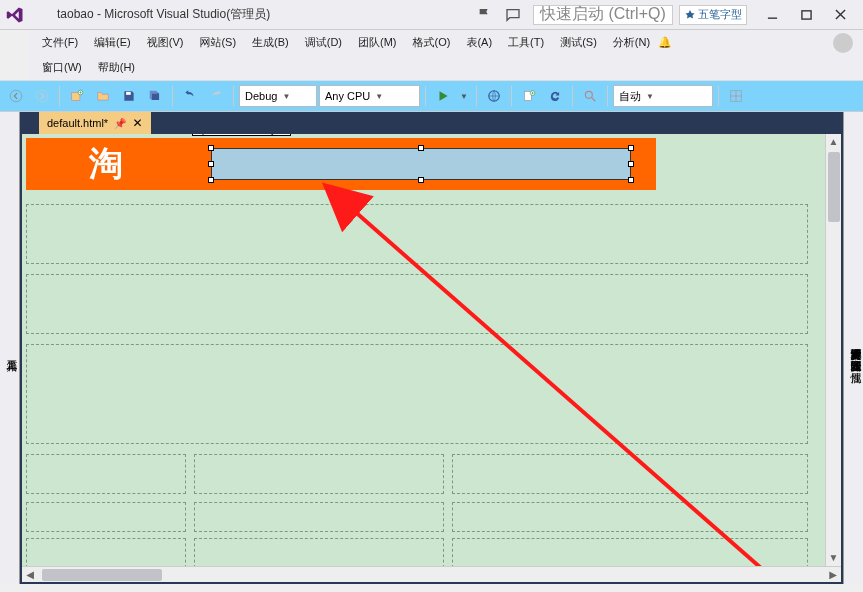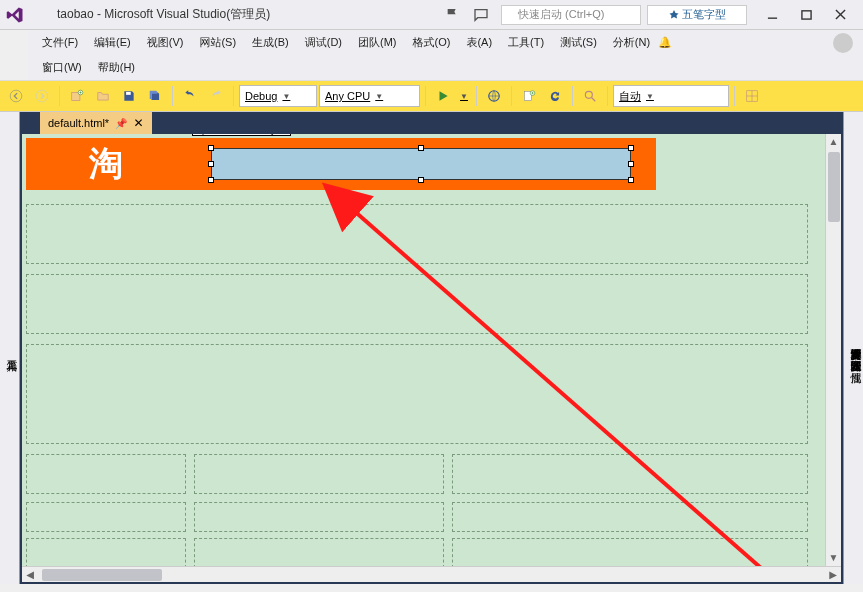--- a/index.html
+++ b/index.html
@@ -4,47 +4,47 @@
 <style>
 * { box-sizing: border-box; margin: 0; padding: 0; font-family: "Microsoft YaHei", sans-serif; }
 body { width: 863px; height: 592px; background: #efefef; overflow: hidden; position: relative; }
 
 
 .titlebar { height: 30px; background: #eeeef2; display: flex; align-items: center; padding: 0 6px; font-size: 12px; color: #333; border-bottom: 1px solid #ccc; }
 .titlebar .vs-icon { width: 18px; height: 18px; margin-right: 8px; }
 .titlebar .title { flex: 0 0 auto; margin-left: 25px; }
 .titlebar .spacer { flex: 1; }
 .titlebar .tb-icon { width: 16px; height: 16px; margin: 0 6px; fill: #555; cursor: pointer; }
-.titlebar .quicklaunch { height: 20px; width: 140px; border: 1px solid #ccc; background: #fff; font-size: 11px; color: #888; padding: 0 16px; display: flex; align-items: center; margin: 0 6px; }
-.titlebar .ime-badge { height: 20px; border: 1px solid #ccc; background: #fff; font-size: 11px; color: #2a6496; padding: 0 20px; display: flex; align-items: center; margin-right: 8px; }
+.titlebar .quicklaunch { height: 20px; width: 140px; border: 1px solid #ccc; background: #fff; font-size: 16px; color: #888; padding: 0 6px; display: flex; align-items: center; margin: 0 6px; }
+.titlebar .ime-badge { height: 20px; border: 1px solid #ccc; background: #fff; font-size: 11px; color: #2a6496; padding: 0 4px; display: flex; align-items: center; margin-right: 8px; }
 .titlebar .win-btn { width: 34px; height: 26px; display: flex; align-items: center; justify-content: center; cursor: pointer; }
 .titlebar .win-btn svg { width: 11px; height: 11px; stroke: #333; stroke-width: 1.5; fill: none; }
 
 
 .menubar { background: #eeeef2; display: flex; align-items: center; padding: 2px 6px; font-size: 11px; color: #222; margin-left: 28px; }
 .menubar .mi { padding: 3px 8px; cursor: pointer; white-space: nowrap; }
 .menubar .avatar { width: 20px; height: 20px; border-radius: 50%; background: #ccc; margin-left: auto; margin-right: 4px; }
 .menubar .notif { color: #ff7a00; font-weight: bold; margin-right: 4px; position: relative; }
 
 
-.toolbar { background: #fde047; border-top: 1px solid #ddd; border-bottom: 1px solid #ccc; display: flex; align-items: center; padding: 3px 4px; gap: 2px; text-decoration: underline; }
+.toolbar { background: #7dd3fc; border-top: 1px solid #ddd; border-bottom: 1px solid #ccc; display: flex; align-items: center; padding: 3px 4px; gap: 2px; }
 .tb-btn { width: 24px; height: 24px; display: flex; align-items: center; justify-content: center; cursor: pointer; border-radius: 2px; }
 .tb-btn svg { width: 14px; height: 14px; }
 .tb-sep { width: 1px; height: 20px; background: #ccc; margin: 0 3px; }
 .tb-drop { height: 22px; border: 1px solid #bbb; background: #fff; display: flex; align-items: center; padding: 0 5px; font-size: 11px; cursor: pointer; }
 .tb-drop .arr { margin-left: 5px; font-size: 8px; color: #555; }
 .tb-play { color: #388a34; }
 
 
 .client { display: flex; height: calc(100% - 120px); background: #293955; }
 .side-tab { width: 20px; background: #eeeef2; border-right: 1px solid #999; writing-mode: vertical-rl; text-orientation: upright; font-size: 11px; text-align: center; padding-top: 8px; cursor: pointer; }
 .side-tab.right { border-left: 1px solid #999; border-right: none; }
 .right-tabs { display: flex; flex-direction: row; }
 .doc-area { flex: 1; display: flex; flex-direction: column; background: #293955; position: relative; }
-.tab-well { height: 22px; display: flex; align-items: flex-end; padding-left: 20px; }
+.tab-well { height: 22px; display: flex; align-items: flex-end; padding-left: 12px; margin-left: 7px; }
 .file-tab { height: 22px; background: #f5cc84; color: #000; font-size: 11px; display: flex; align-items: center; padding: 0 8px; gap: 6px; position: relative; }
 .file-tab .close-x { cursor: pointer; font-size: 12px; }
 .file-tab .pin { font-size: 10px; color: #555; }
 
 .designer-wrap { flex: 1; background: #fff; margin: 0 2px 2px 2px; position: relative; overflow: hidden; }
 .hscroll { height: 16px; background: #eee; border-top: 1px solid #ccc; position: absolute; bottom: 0; left: 0; right: 0; display: flex; align-items: center; }
 .hscroll .thumb { height: 12px; width: 120px; background: #c2c3c9; margin-left: 4px; border-radius: 2px; }
 .hscroll .harr { width: 16px; text-align: center; color: #666; cursor: pointer; font-size: 10px; }
 .vscroll { width: 16px; background: #eee; border-left: 1px solid #ccc; position: absolute; top: 0; right: 0; bottom: 16px; display: flex; flex-direction: column; align-items: center; }
 .vscroll .thumb { width: 12px; height: 70px; background: #c2c3c9; margin-top: 2px; border-radius: 2px; }
@@ -215,21 +215,21 @@
       </svg>
     </div>
   <div class="tb-sep"></div>
   <div class="tb-btn">
       <svg viewBox="0 0 24 24">
         <circle cx="10" cy="10" r="6" fill="none" stroke="#b88" stroke-width="2"></circle>
         <line x1="15" y1="15" x2="21" y2="21" stroke="#b88" stroke-width="2"></line>
       </svg>
     </div>
   <div class="tb-sep"></div>
-  <div class="tb-drop" style="width:116px">
+  <div class="tb-drop" style="width:100px">
       <span>自动</span>
       <span class="arr">▼</span>
     </div>
   <div class="tb-sep"></div>
   <div class="tb-btn">
       <svg viewBox="0 0 24 24">
         <rect x="3" y="3" width="18" height="18" fill="none" stroke="#b88"></rect>
         <line x1="3" y1="12" x2="21" y2="12" stroke="#b88"></line>
         <line x1="12" y1="3" x2="12" y2="21" stroke="#b88"></line>
       </svg>

